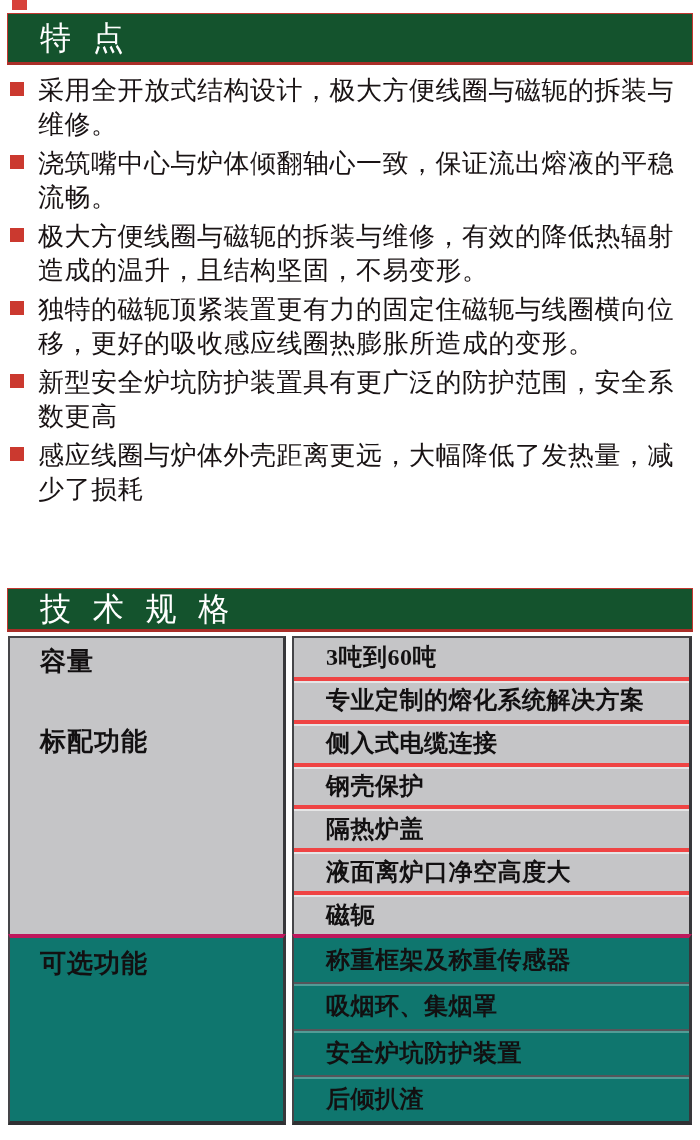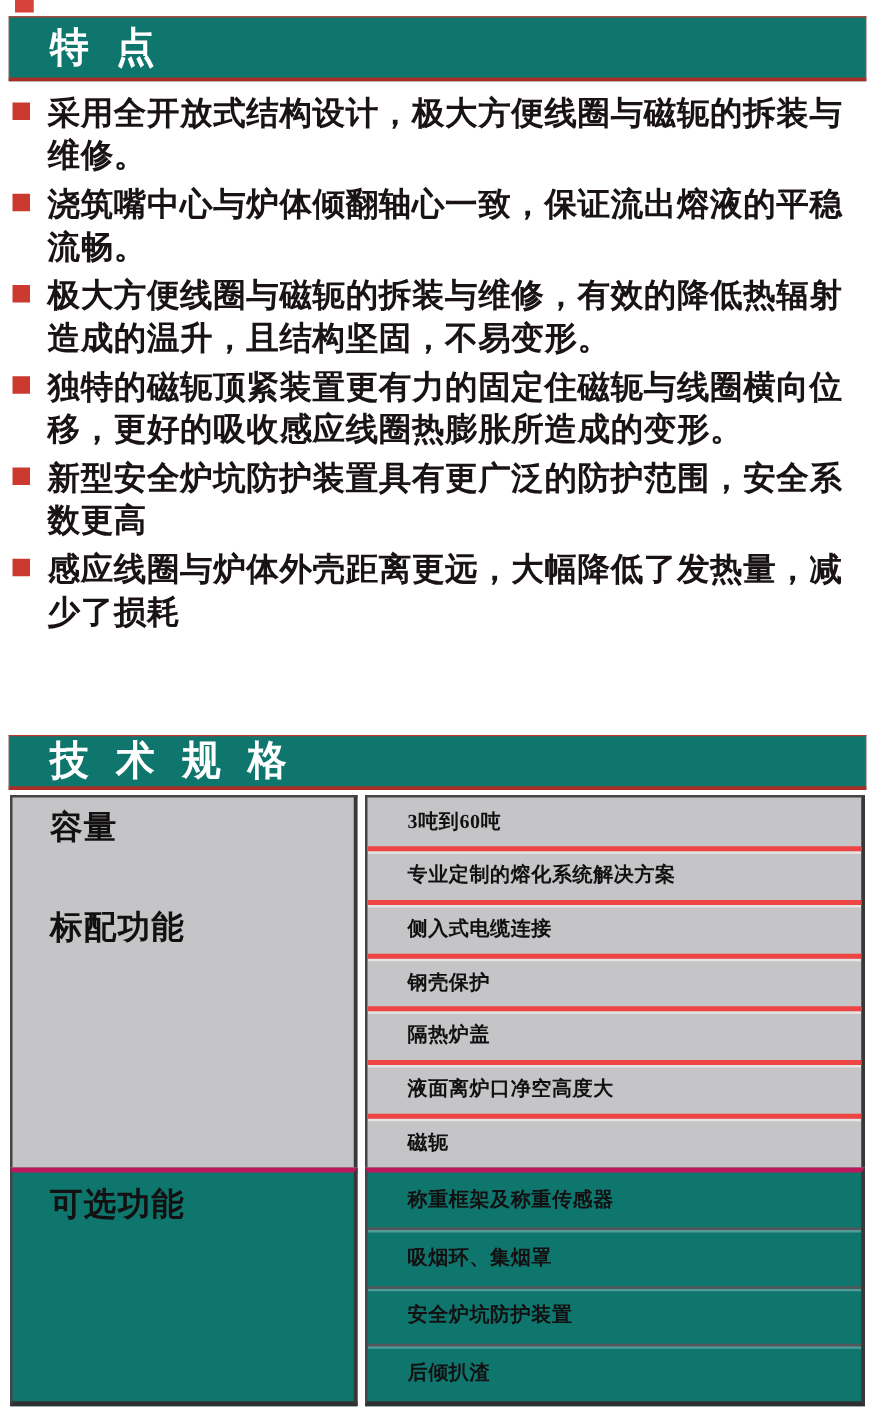--- a/index.html
+++ b/index.html
@@ -11,26 +11,26 @@
     overflow:hidden;
     color:#191314;
   }
   
   .corner-tab{
     position:absolute;left:12px;top:0;width:15px;height:10px;
     background:#d7423b;
   }
   .red-bar{
     position:absolute;left:7px;width:686px;
-    background:#0f766e;
+    background:#14532d;
     border:1px solid #c23730;
     border-bottom:3px solid #a92e28;
     box-sizing:border-box;
     display:flex;align-items:center;
-    color:#ffffff;font-weight:bold;
+    color:#ffffff;font-weight:normal;
   }
   .red-bar.first{top:13px;height:52px;}
   .red-bar.second{top:588px;height:44px;}
   .red-bar .bar-label{
     padding-left:32px;font-size:31px;letter-spacing:7px;
     white-space:nowrap;transform:scaleY(1.05);
   }
   
   .features{
     position:absolute;left:10px;top:74px;width:682px;
@@ -38,21 +38,21 @@
   .feat{
     display:flex;align-items:flex-start;
     margin-bottom:5px;
   }
   .feat .bullet{
     flex:0 0 14px;width:14px;height:14px;margin-top:8px;
     background:#cb392f;
   }
   .feat .feat-text{
     margin-left:14px;
-    font-size:26px;font-weight:bold;line-height:34px;
+    font-size:26px;font-weight:normal;line-height:34px;
     letter-spacing:0.5px;
     color:#191314;
   }
   
   .spec-table{
     position:absolute;top:636px;left:8px;width:684px;height:344px;
   }
   .col-left{
     position:absolute;left:0;top:0;width:278px;height:100%;
     box-sizing:border-box;
@@ -74,21 +74,21 @@
     font-size:26px;font-weight:bold;color:#121011;
     letter-spacing:1px;white-space:nowrap;
   }
   .label-capacity{top:6px;}
   .label-standard{top:86px;}
   .label-optional{top:8px;}
   .rows{display:flex;flex-direction:column;height:100%;}
   .row{
     flex:1;display:flex;align-items:center;
     padding-left:32px;box-sizing:border-box;
-    font-size:16px;font-weight:bold;color:#121011;
+    font-size:24px;font-weight:bold;color:#121011;
     letter-spacing:0.5px;white-space:nowrap;
   }
   .sec.upper .row + .row{
     border-top:4px solid #ef4444;
     box-shadow:inset 0 2px 0 rgba(255,255,255,0.55);
   }
   .sec.lower .row + .row{
     border-top:2px solid #55555a;
     box-shadow:inset 0 2px 0 rgba(255,255,255,0.28);
     text-align:center;

